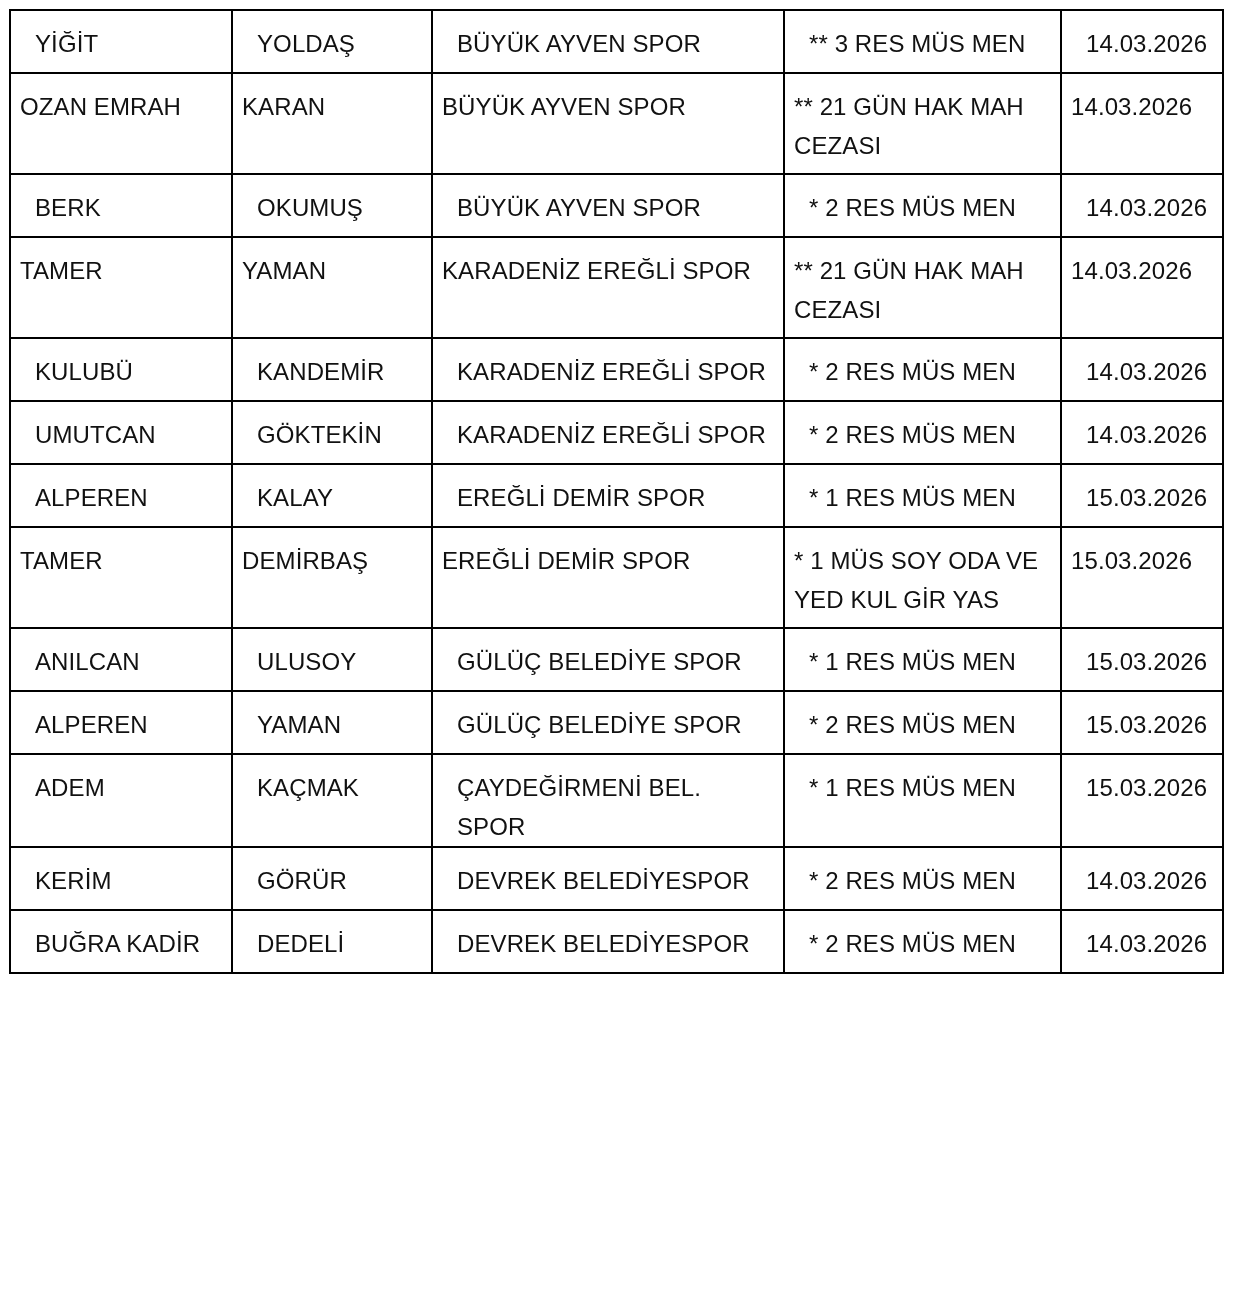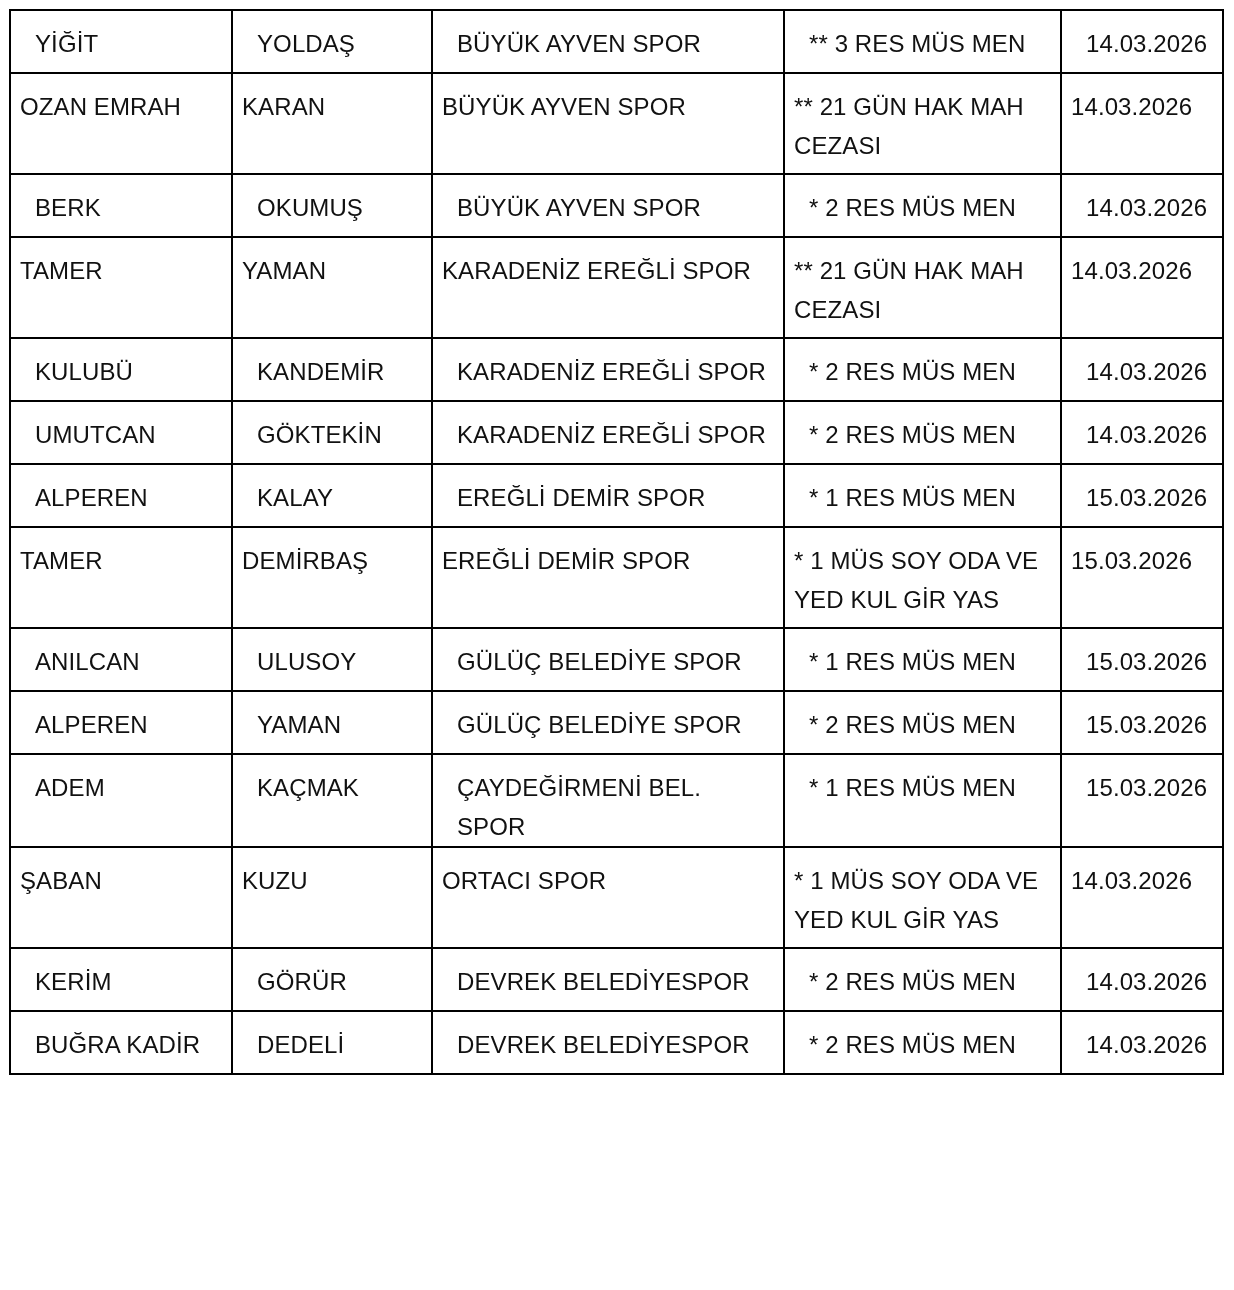--- a/index.html
+++ b/index.html
@@ -124,27 +124,20 @@
       <td>* 2 RES MÜS MEN</td>
       <td>15.03.2026</td>
     </tr>
     <tr class="row-single">
       <td>ADEM</td>
       <td>KAÇMAK</td>
       <td>ÇAYDEĞİRMENİ BEL. SPOR</td>
       <td>* 1 RES MÜS MEN</td>
       <td>15.03.2026</td>
     </tr>
-    <tr class="row-double">
-      <td>ŞABAN</td>
-      <td>KUZU</td>
-      <td>ORTACI SPOR</td>
-      <td>* 1 MÜS SOY ODA VE YED KUL GİR YAS</td>
-      <td>14.03.2026</td>
-    </tr>
     <tr class="row-single">
       <td>KERİM</td>
       <td>GÖRÜR</td>
       <td>DEVREK BELEDİYESPOR</td>
       <td>* 2 RES MÜS MEN</td>
       <td>14.03.2026</td>
     </tr>
     <tr class="row-single">
       <td>BUĞRA KADİR</td>
       <td>DEDELİ</td>

